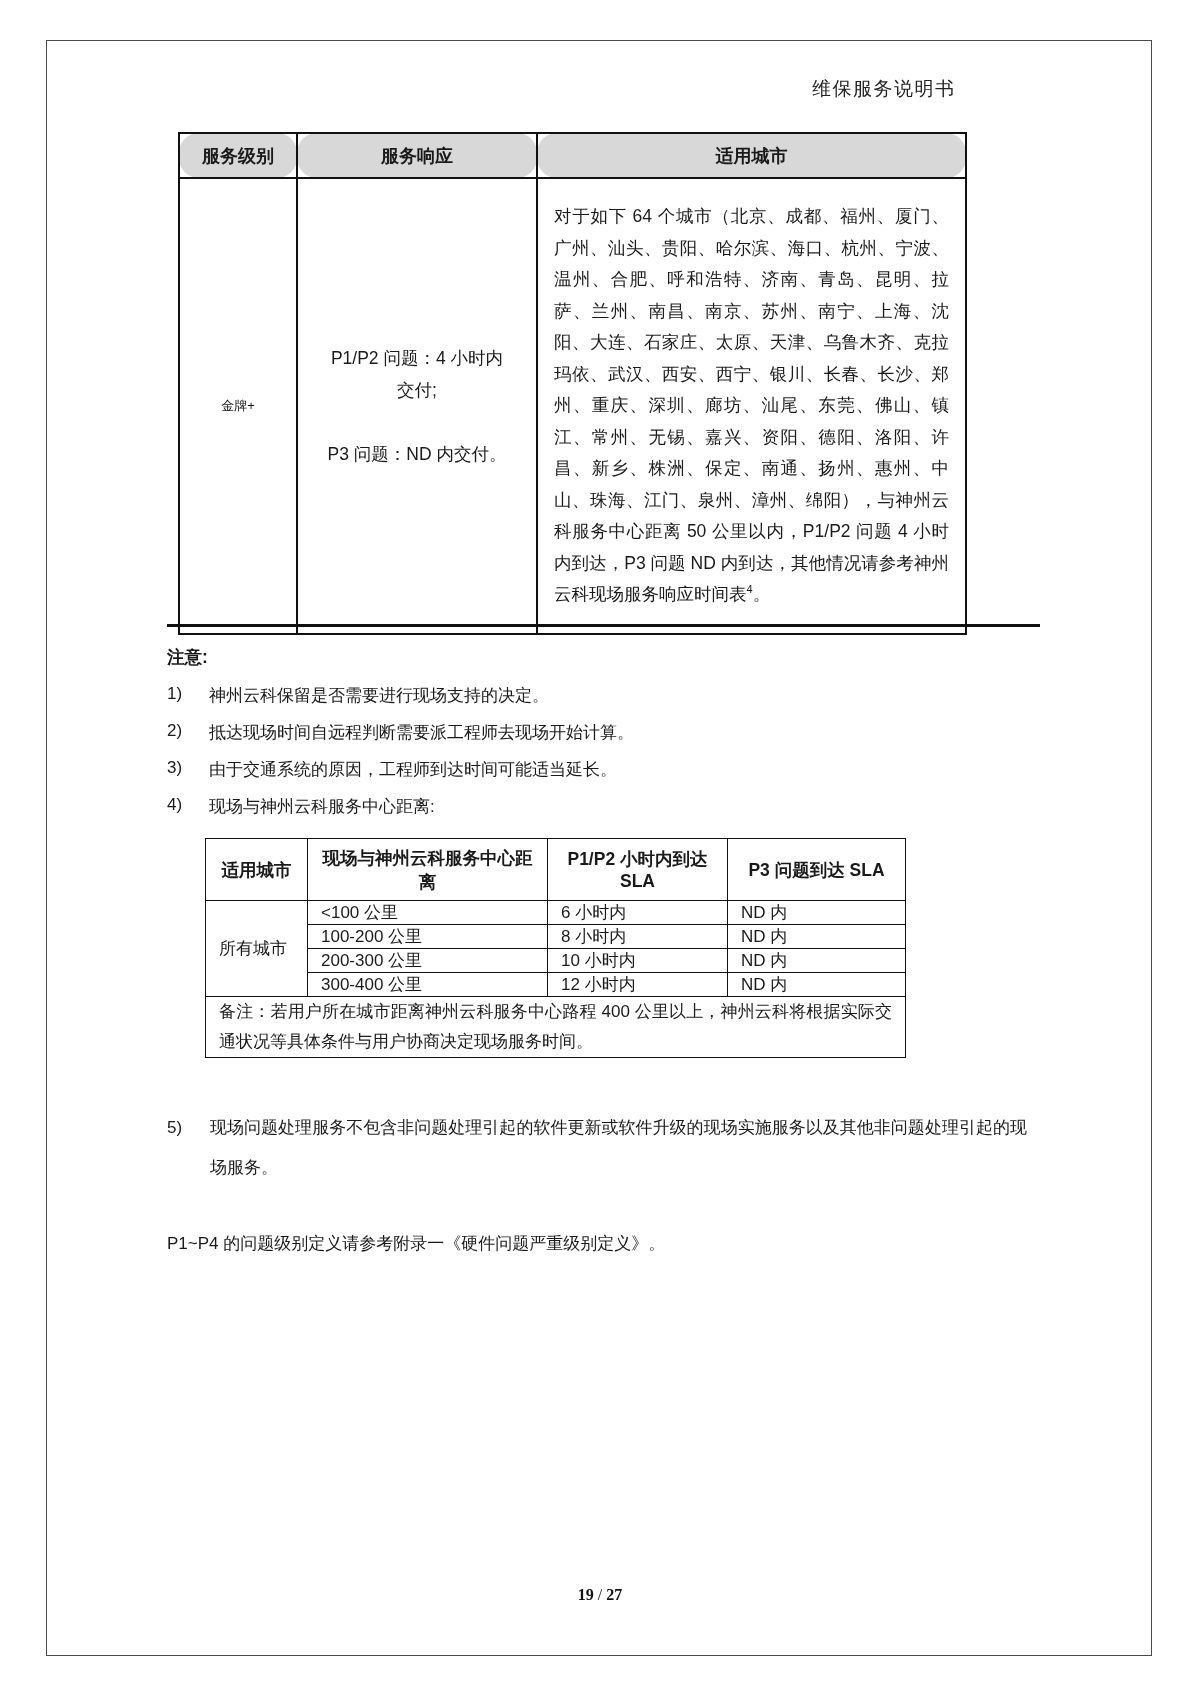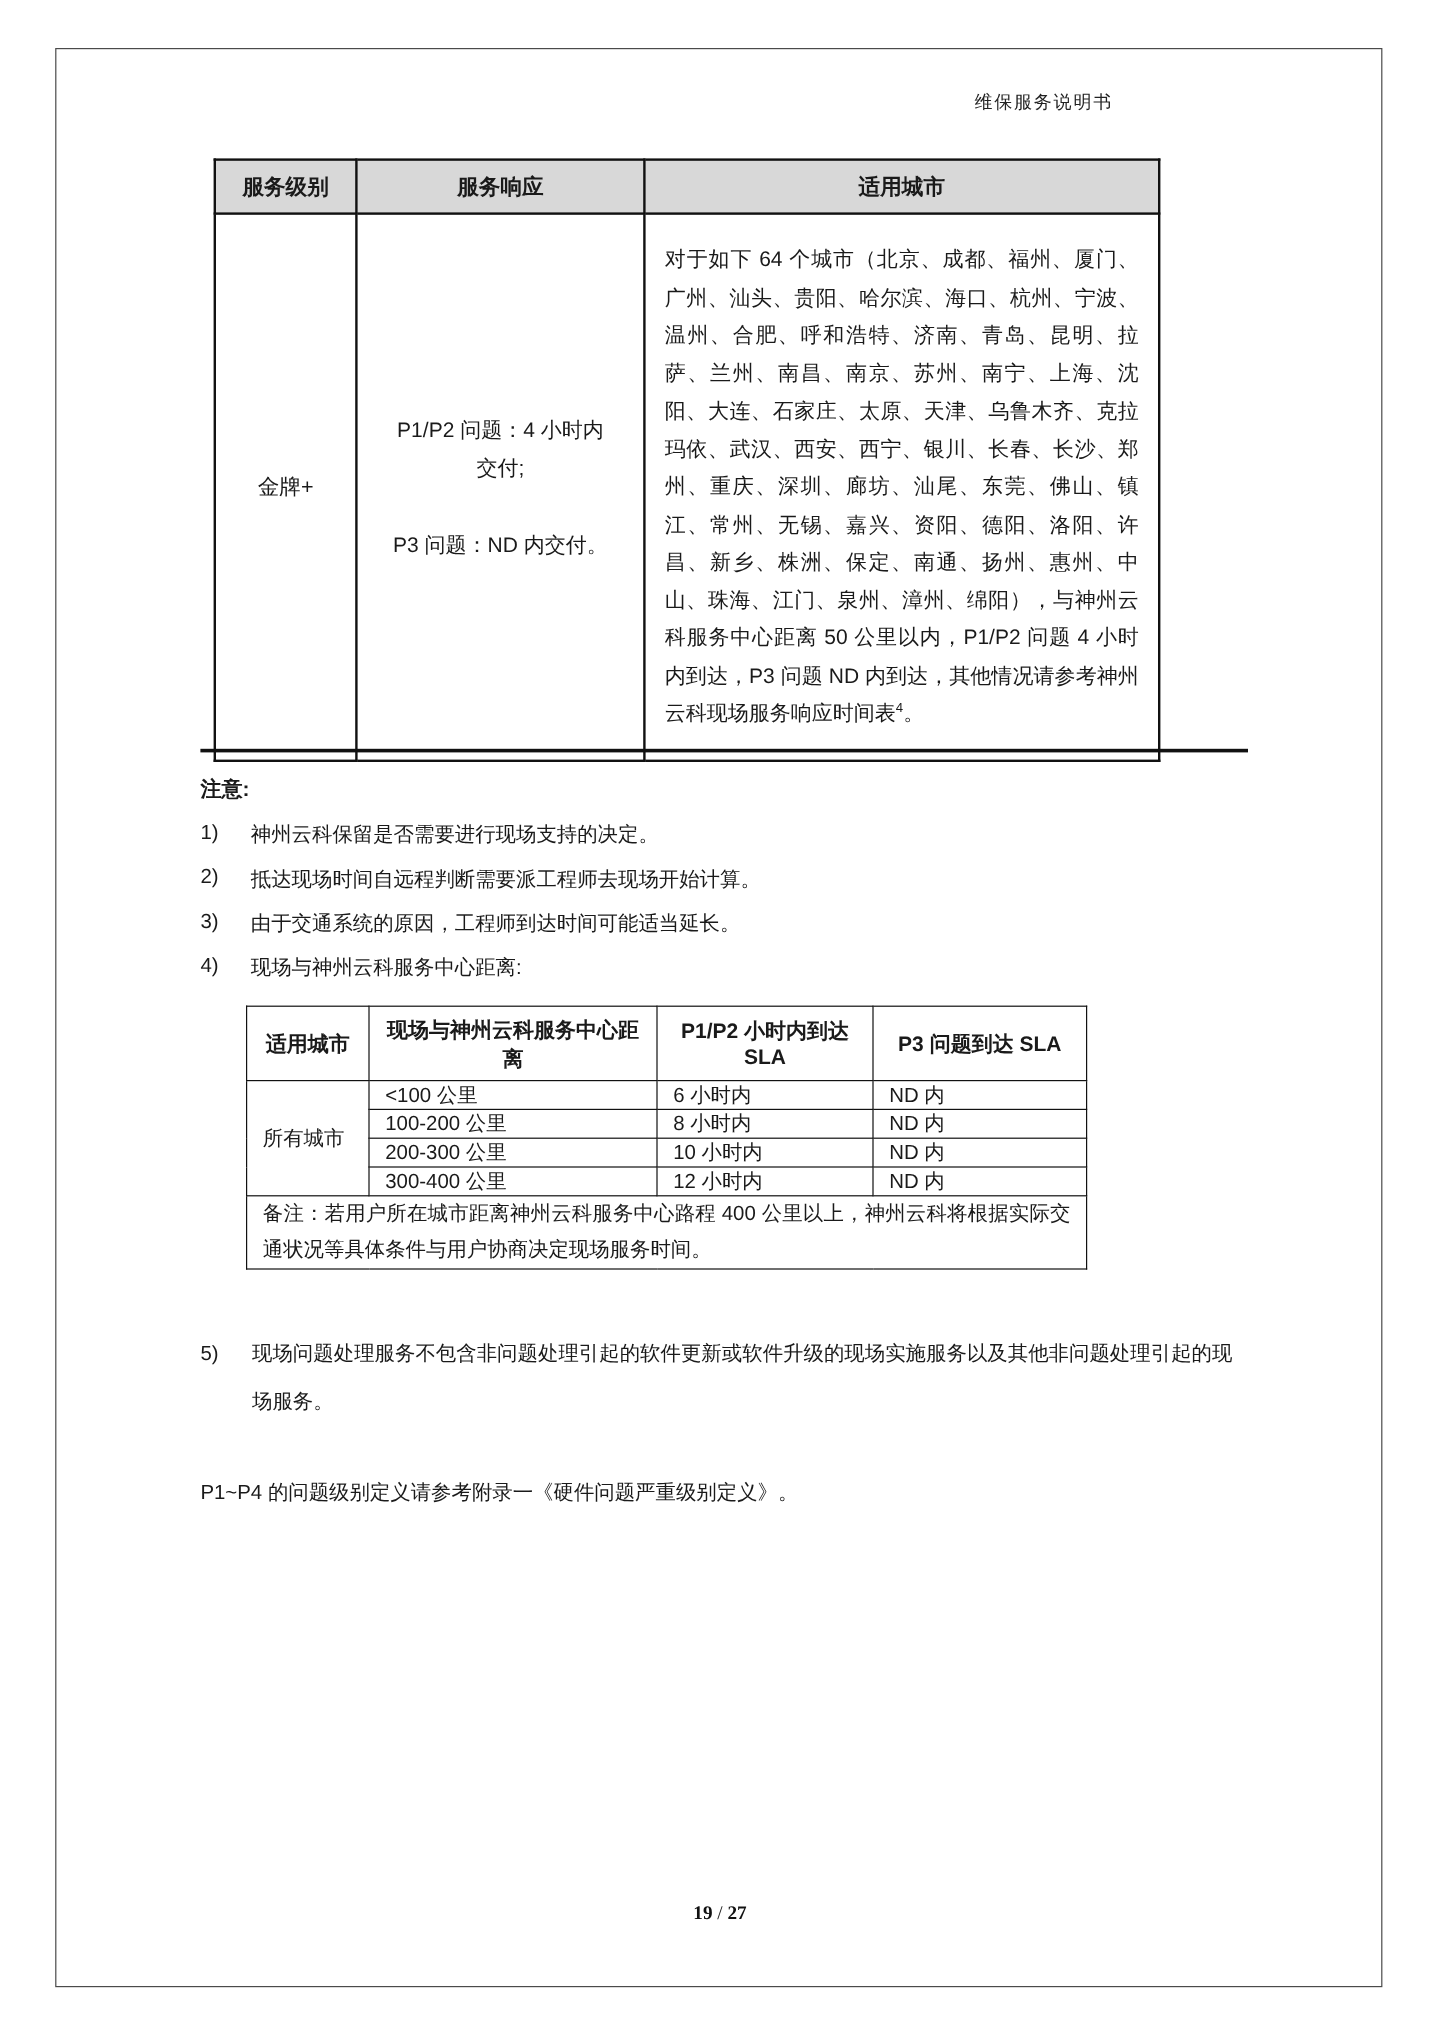--- a/index.html
+++ b/index.html
@@ -13,38 +13,38 @@
     overflow:hidden;
   }
   .page-border{
     position:absolute;left:46px;top:40px;width:1106px;height:1616px;
     border:1px solid #4a4a4a;
     box-sizing:border-box;
   }
   .header-title{
     position:absolute;left:812px;top:76px;
     font-family:"Liberation Serif","DejaVu Serif",serif;
-    font-size:15px;letter-spacing:1.5px;color:#222;
+    font-size:19px;letter-spacing:1.5px;color:#222;
   }
 
   
   .table1{
     position:absolute;left:178px;top:132px;width:787px;
     border-collapse:collapse;table-layout:fixed;
   }
   .table1 th,.table1 td{
     border:2px solid #111;box-sizing:border-box;
   }
   .table1 th{
     background:#d8d8d8;font-size:18px;font-weight:bold;
-    height:45px;text-align:center;vertical-align:middle;
+    height:45px;text-align:center;vertical-align:middle;border-radius:20px;
   }
   .table1 td{vertical-align:middle;}
   .row-main{height:424px;}
-  .cell-level{text-align:center;font-size:18px;}
+  .cell-level{text-align:center;font-size:13px;}
   .cell-response{text-align:center;font-size:17.5px;line-height:32px;padding:0 26px;}
   .cell-response p{margin:0;}
   .cell-response p + p{margin-top:32px;}
   .cell-cities{
     font-size:17.5px;line-height:31.5px;padding:22px 16px;
     text-align:justify;text-justify:inter-ideograph;vertical-align:top;
   }
   .cell-cities sup{font-size:11px;line-height:0;}
 
   

